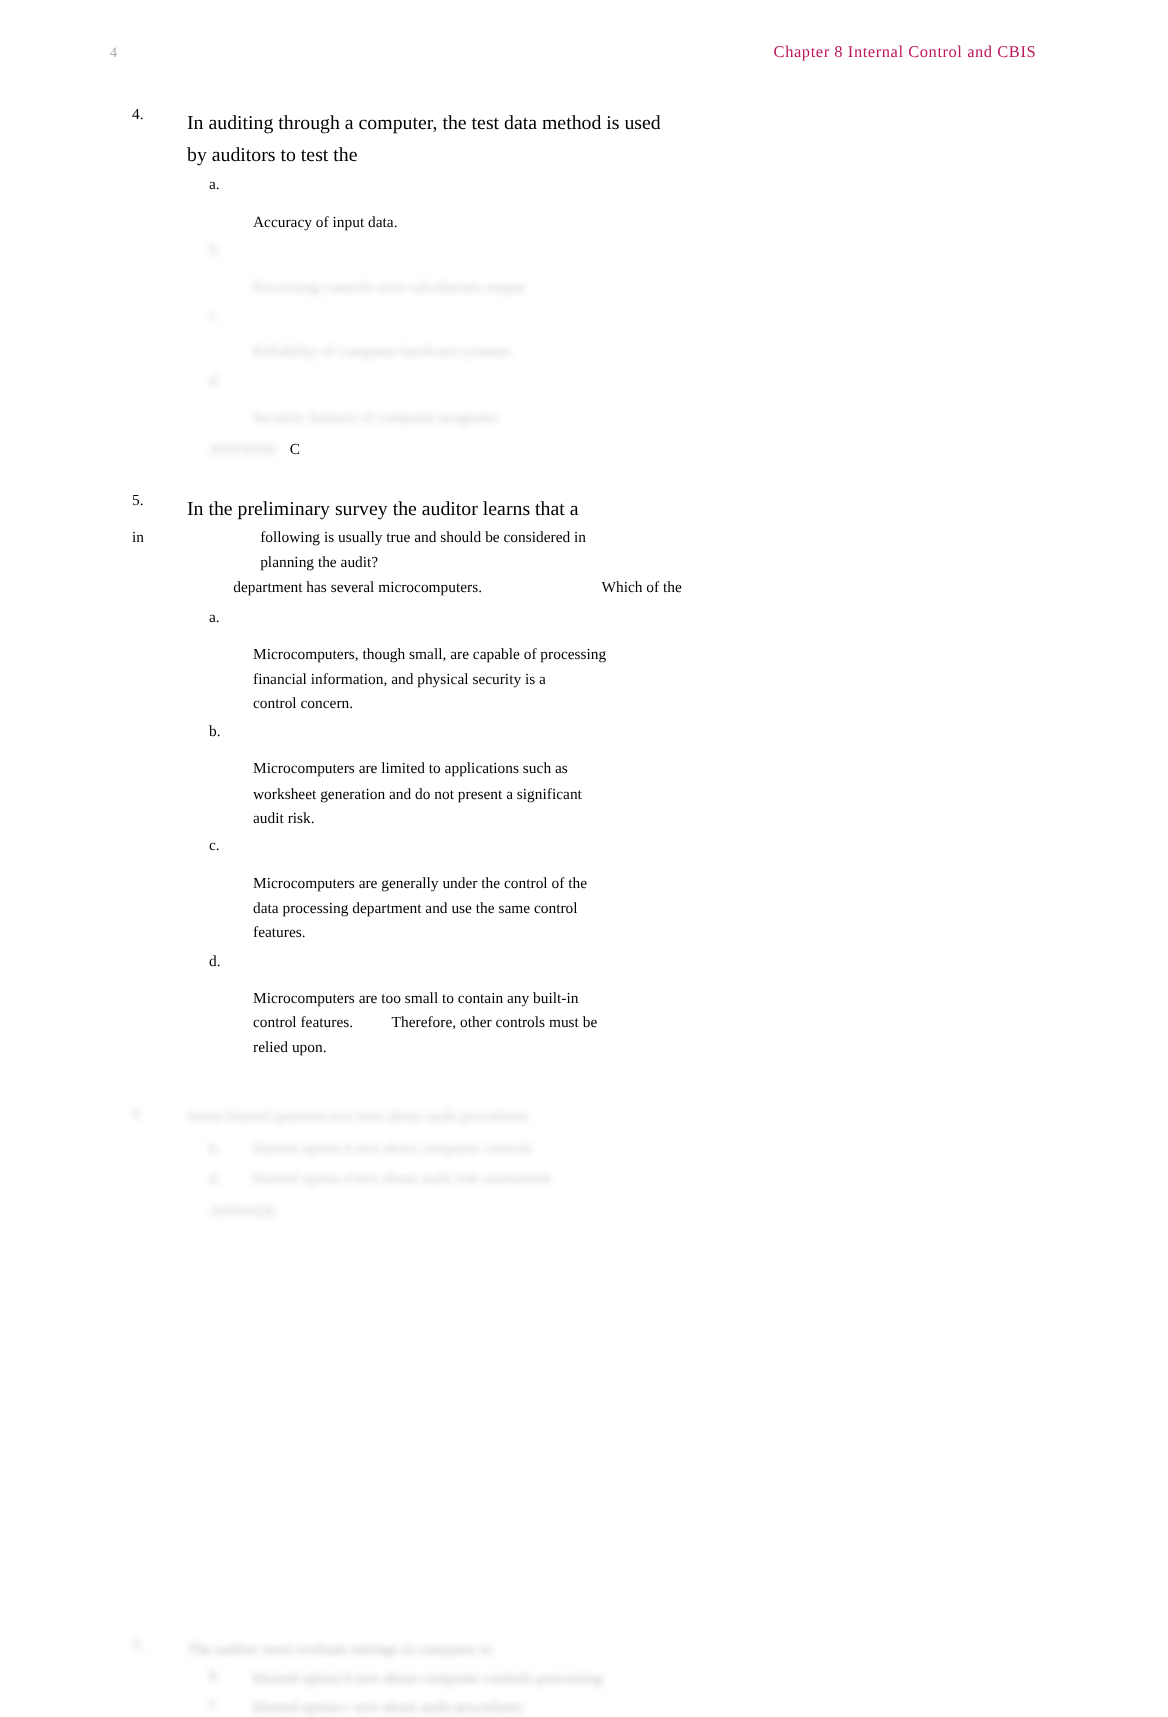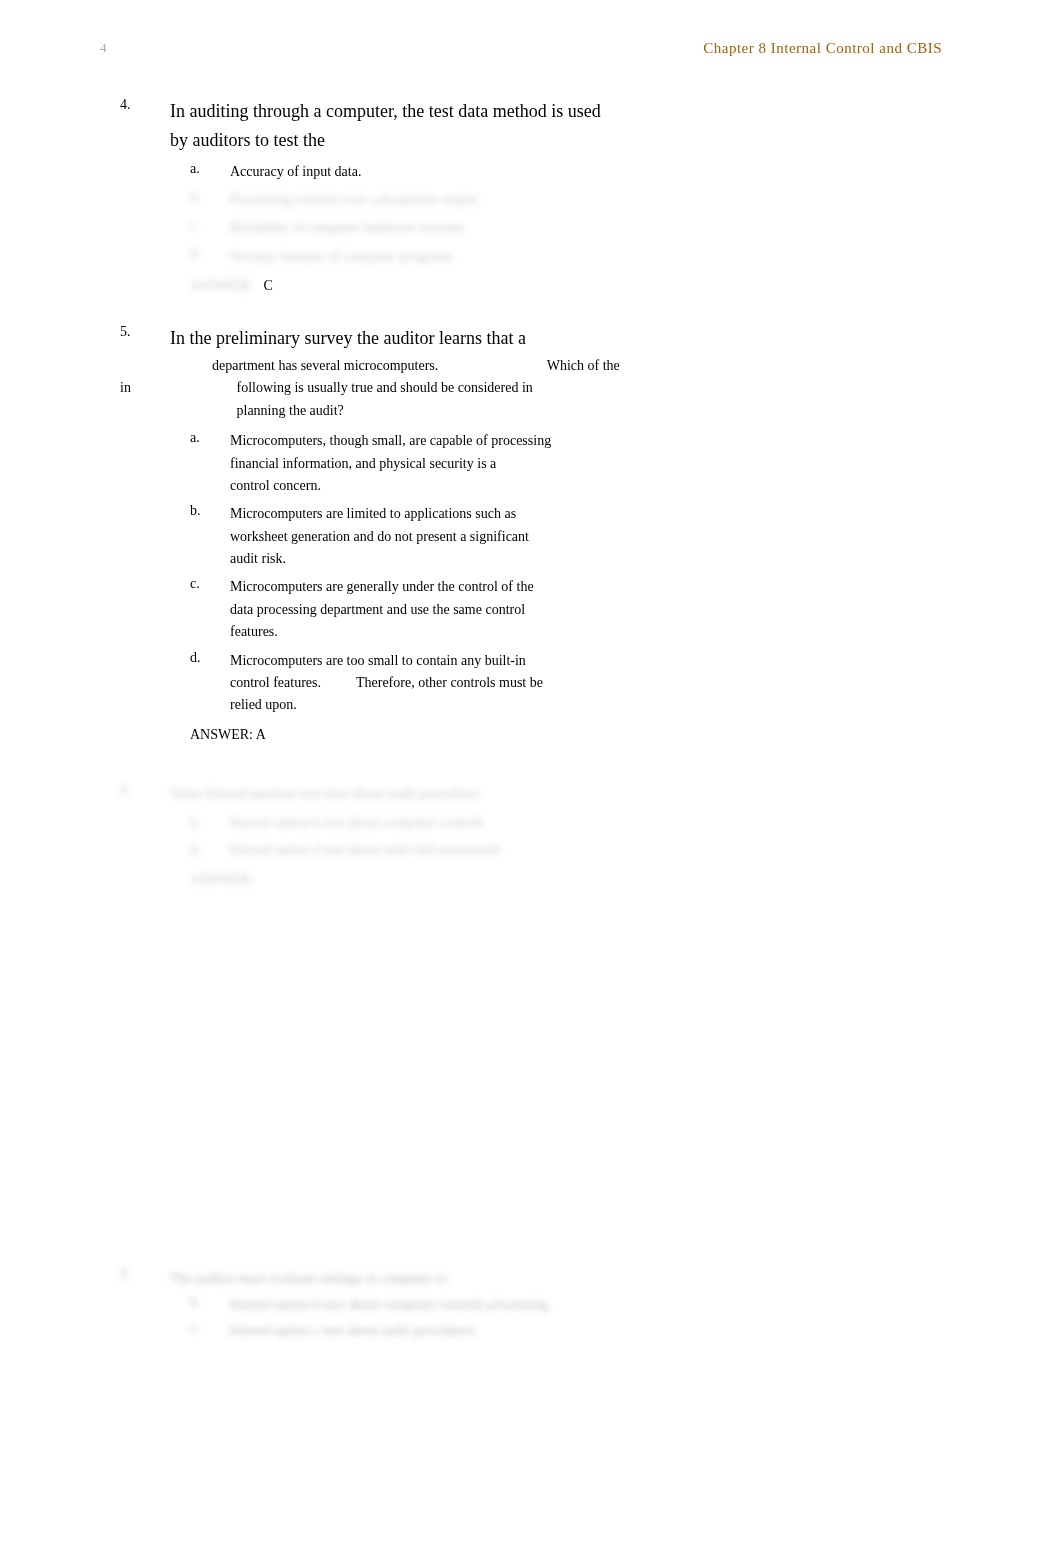--- a/index.html
+++ b/index.html
@@ -38,21 +38,21 @@
     .header-page-num {
       position: absolute;
       left: 100px;
       top: 40px;
       font-size: 13px;
       color: #aaaaaa;
     }
 
     .header-title {
       font-size: 15px;
-      color: #a16207;
+      color: #be185d;
       letter-spacing: 0.5px;
     }
 
     .content {
       padding: 30px 120px 40px 120px;
     }
 
     .question-block {
       margin-bottom: 30px;
     }
@@ -86,20 +86,21 @@
 
     .option-letter {
       min-width: 40px;
       font-size: 14px;
     }
 
     .option-text {
       flex: 1;
       font-size: 14px;
       line-height: 1.6;
+      margin-top: 31px;
     }
 
     .answer-line {
       margin-left: 70px;
       margin-top: 10px;
       font-size: 14px;
       font-weight: normal;
     }
 
     .blurred-text {
@@ -184,33 +185,33 @@
     </div>
 
     <div class="question-block" style="margin-top: 18px;">
       <div style="display:flex; margin-bottom:2px;">
         <span class="question-num">5.</span>
         <span class="question-text">
           In the preliminary survey the auditor learns that a
         </span>
       </div>
 
-      <div style="display:flex; margin-left:50px; line-height:1.6;">
-        <span style="flex:1;">
-          &nbsp;&nbsp;&nbsp;&nbsp;&nbsp;&nbsp;&nbsp;&nbsp;&nbsp;&nbsp;&nbsp;&nbsp;department has several microcomputers.
-          &nbsp;&nbsp;&nbsp;&nbsp;&nbsp;&nbsp;&nbsp;&nbsp;&nbsp;&nbsp;&nbsp;&nbsp;&nbsp;&nbsp;&nbsp;&nbsp;&nbsp;&nbsp;&nbsp;&nbsp;&nbsp;&nbsp;&nbsp;&nbsp;&nbsp;&nbsp;&nbsp;&nbsp;&nbsp;&nbsp;Which of the
-        </span>
-      </div>
       <div style="display:flex; align-items:flex-start; line-height:1.6;">
         <span style="min-width:50px; font-size:14px;">in</span>
         <span style="font-size:14px;">
           &nbsp;&nbsp;&nbsp;&nbsp;&nbsp;&nbsp;&nbsp;&nbsp;&nbsp;&nbsp;&nbsp;&nbsp;&nbsp;&nbsp;&nbsp;&nbsp;&nbsp;&nbsp;&nbsp;following is usually true and should be considered in<br>
           &nbsp;&nbsp;&nbsp;&nbsp;&nbsp;&nbsp;&nbsp;&nbsp;&nbsp;&nbsp;&nbsp;&nbsp;&nbsp;&nbsp;&nbsp;&nbsp;&nbsp;&nbsp;&nbsp;planning the audit?
         </span>
       </div>
+      <div style="display:flex; margin-left:50px; line-height:1.6;">
+        <span style="flex:1;">
+          &nbsp;&nbsp;&nbsp;&nbsp;&nbsp;&nbsp;&nbsp;&nbsp;&nbsp;&nbsp;&nbsp;&nbsp;department has several microcomputers.
+          &nbsp;&nbsp;&nbsp;&nbsp;&nbsp;&nbsp;&nbsp;&nbsp;&nbsp;&nbsp;&nbsp;&nbsp;&nbsp;&nbsp;&nbsp;&nbsp;&nbsp;&nbsp;&nbsp;&nbsp;&nbsp;&nbsp;&nbsp;&nbsp;&nbsp;&nbsp;&nbsp;&nbsp;&nbsp;&nbsp;Which of the
+        </span>
+      </div>
 
       <div class="options-list" style="margin-top:8px;">
         <div class="option-item">
           <span class="option-letter">a.</span>
           <span class="option-text">Microcomputers, though small, are capable of processing<br>
           financial information, and physical security is a<br>
           control concern.</span>
         </div>
         <div class="option-item">
           <span class="option-letter">b.</span>
@@ -225,23 +226,20 @@
           features.</span>
         </div>
         <div class="option-item">
           <span class="option-letter">d.</span>
           <span class="option-text">Microcomputers are too small to contain any built-in<br>
           control features.&nbsp;&nbsp;&nbsp;&nbsp;&nbsp;&nbsp;&nbsp;&nbsp;&nbsp;&nbsp;Therefore, other controls must be<br>
           relied upon.</span>
         </div>
       </div>
 
-      <div class="answer-line">
-        <span>ANSWER:   A</span>
-      </div>
     </div>
 
     <div class="bottom-blurred-section" style="margin-top: 40px;">
       <div style="display:flex; margin-bottom:4px;">
         <span class="blurred-text" style="min-width:50px; font-size:14px;">6.</span>
         <span class="blurred-text" style="font-size:14px; line-height:1.6;">Some blurred question text here about audit procedures</span>
       </div>
       <div class="blurred-block">
         <div style="display:flex; margin-bottom:3px;">
           <span style="min-width:40px;">b.</span>

